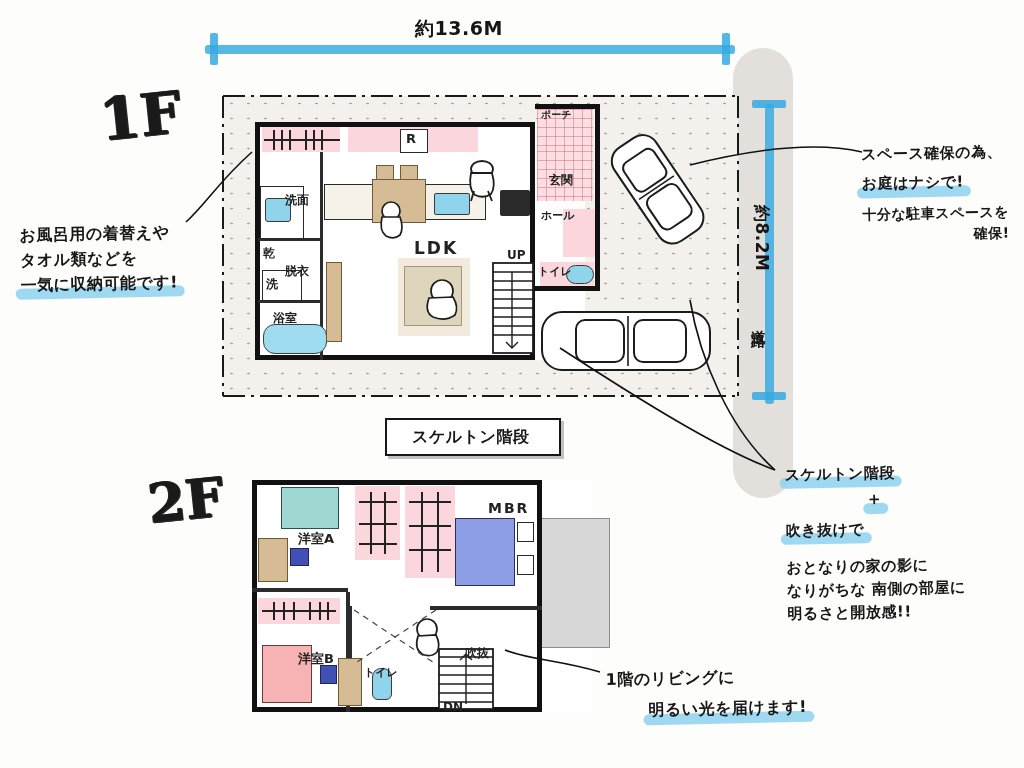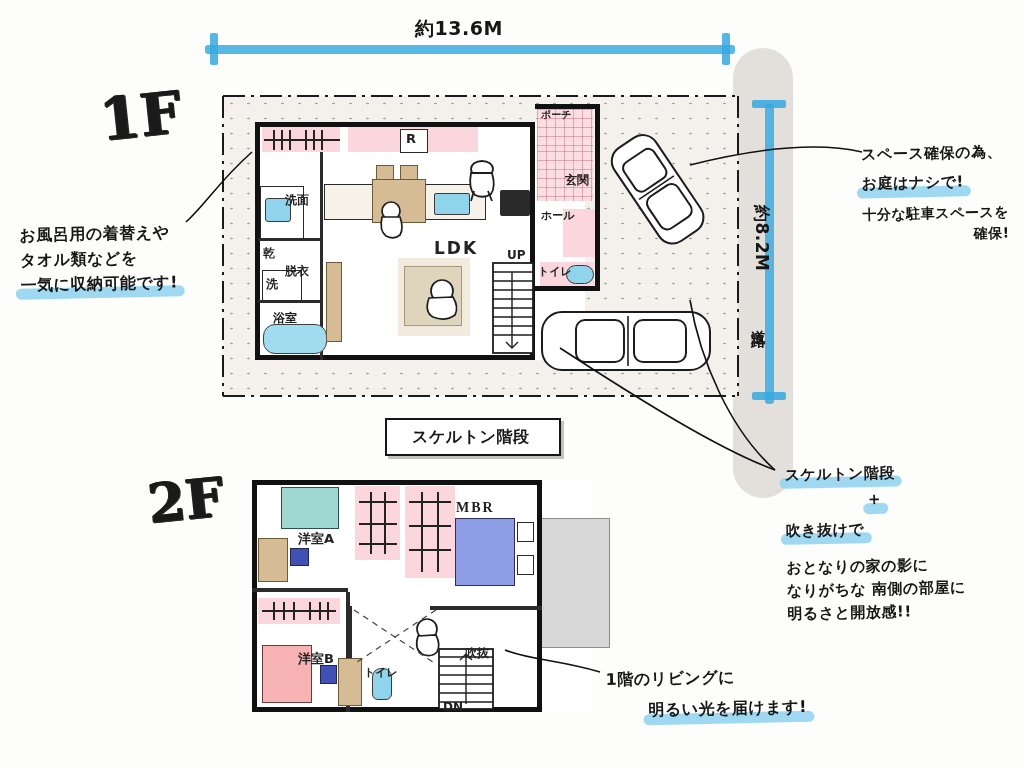--- a/index.html
+++ b/index.html
@@ -211,25 +211,25 @@
       <line x1="1" y1="64" x2="41" y2="64"></line>
         <line x1="1" y1="73" x2="41" y2="73"></line>
     </g>
     <path d="M20,86 L20,10" stroke-width="1.4"></path>
     <path d="M14,80 L20,86 L26,80" stroke-width="1.4" fill="none"></path>
   </svg>
   <div class="abs rlabel" style="left:507px;top:248px;font-size:12px;">UP</div>
 
   <div class="abs waterblue" style="left:566px;top:265px;width:26px;height:17px;border-radius:10px;"></div>
 
-  <div class="abs rlabel" style="left:434px;top:238px;font-size:17px;letter-spacing:2px;text-align:right;">LDK</div>
+  <div class="abs rlabel" style="left:414px;top:238px;font-size:17px;letter-spacing:2px;text-align:right;">LDK</div>
   <div class="abs rlabel" style="left:285px;top:192px;font-size:12px;">洗面</div>
   <div class="abs rlabel" style="left:285px;top:263px;font-size:12px;">脱衣</div>
   <div class="abs rlabel" style="left:273px;top:310px;font-size:12px;">浴室</div>
-  <div class="abs rlabel" style="left:549px;top:172px;font-size:12px;margin-left:16px;">玄関</div>
+  <div class="abs rlabel" style="left:549px;top:172px;font-size:12px;">玄関</div>
   <div class="abs rlabel" style="left:541px;top:108px;font-size:10px;">ポーチ</div>
   <div class="abs rlabel" style="left:541px;top:208px;font-size:11px;">ホール</div>
   <div class="abs rlabel" style="left:538px;top:264px;font-size:11px;">トイレ</div>
 
   <svg class="abs" style="left:605px;top:120px;width:135px;height:125px;">
     <g transform="rotate(-34 67 62)" fill="#fff" stroke="#1c1c1c" stroke-width="2">
       <rect x="26" y="4" width="50" height="112" rx="16"></rect>
       <rect x="33" y="20" width="36" height="34" rx="7"></rect>
       <rect x="33" y="62" width="36" height="38" rx="8"></rect>
       <path d="M30,58 L72,58" stroke-width="1.6"></path>
@@ -328,21 +328,21 @@
         <line x1="1" y1="36" x2="55" y2="36"></line>
       <line x1="1" y1="45" x2="55" y2="45"></line>
         <line x1="1" y1="54" x2="55" y2="54"></line>
     </g>
     <path d="M28,56 L28,6" stroke-width="1.4"></path>
     <path d="M22,12 L28,6 L34,12" fill="none" stroke-width="1.4"></path>
   </svg>
 
   <div class="abs rlabel" style="left:298px;top:530px;font-size:13px;">洋室A</div>
   <div class="abs rlabel" style="left:298px;top:650px;font-size:13px;">洋室B</div>
-  <div class="abs rlabel" style="left:456px;top:500px;font-size:14px;letter-spacing:2px;font-family:Liberation Serif, serif;">MBR</div>
+  <div class="abs rlabel" style="left:488px;top:500px;font-size:14px;letter-spacing:2px;">MBR</div>
   <div class="abs rlabel" style="left:465px;top:645px;font-size:12px;">吹抜</div>
   <div class="abs rlabel" style="left:364px;top:665px;font-size:11px;">トイレ</div>
   <div class="abs rlabel" style="left:443px;top:700px;font-size:12px;">DN</div>
 
   <svg class="abs" style="left:0;top:0;width:1024px;height:768px;pointer-events:none;">
     <path class="lead" d="M186,222 C205,205 220,180 252,152"></path>
     <path class="lead" d="M862,152 C810,140 742,152 690,165"></path>
     <path class="lead" d="M775,470 C720,450 640,400 560,348"></path>
     <path class="lead" d="M775,470 C730,430 700,360 690,300"></path>
     <path class="lead" d="M600,672 C560,660 530,660 505,650"></path>

